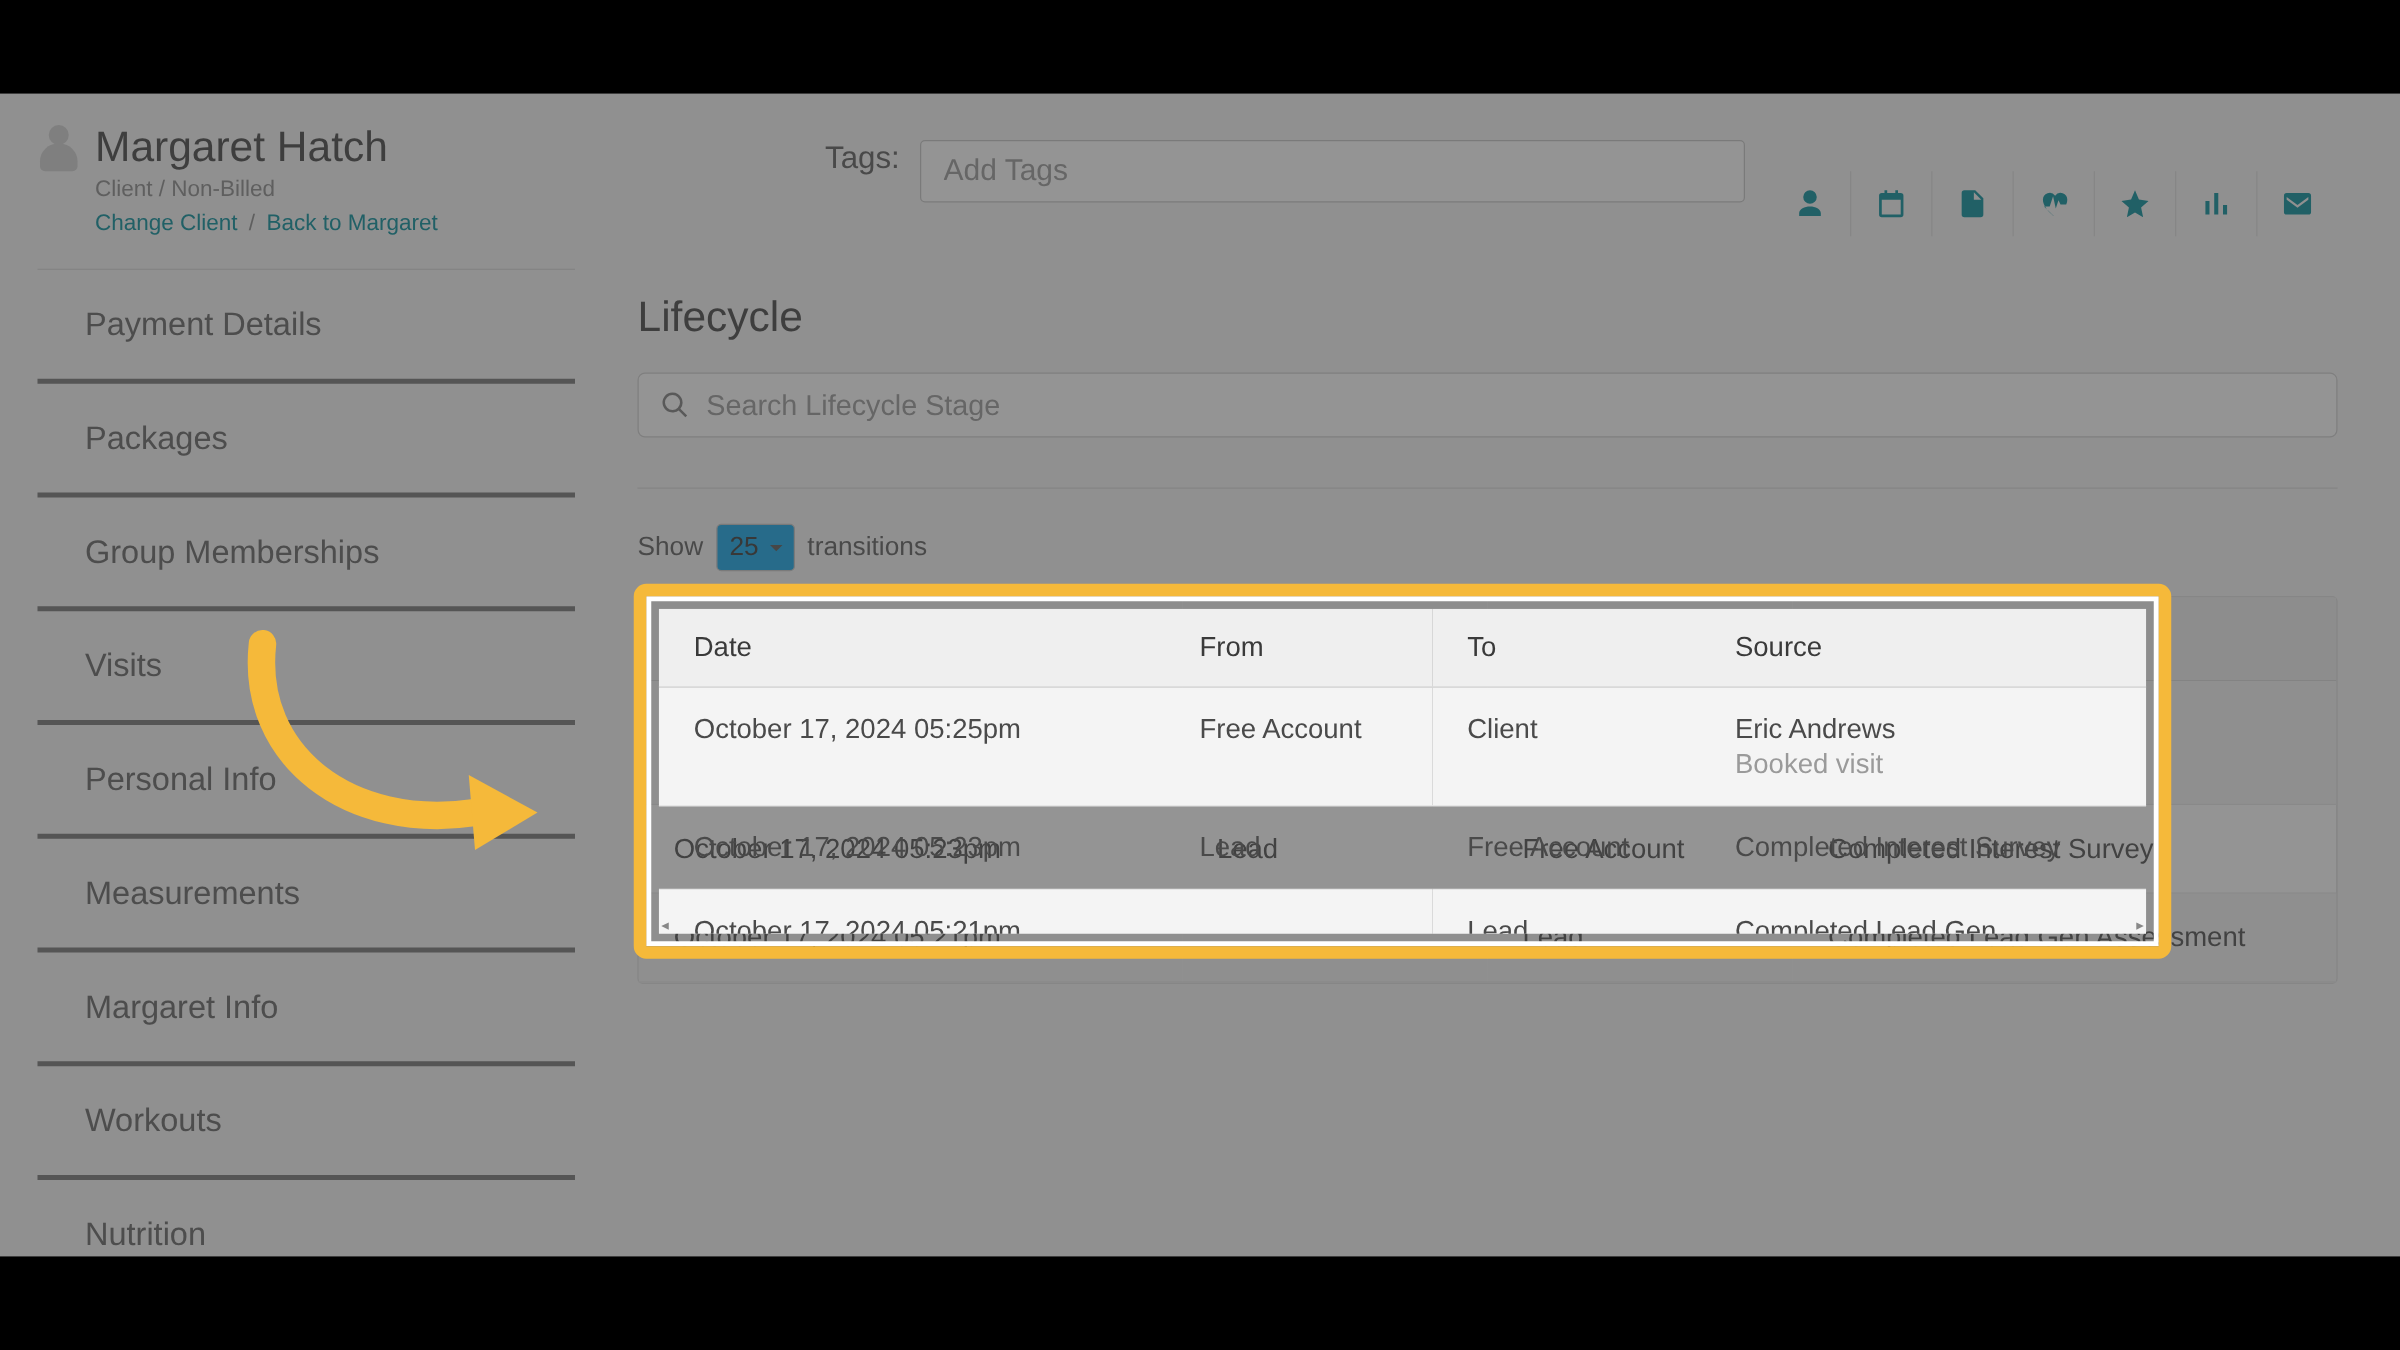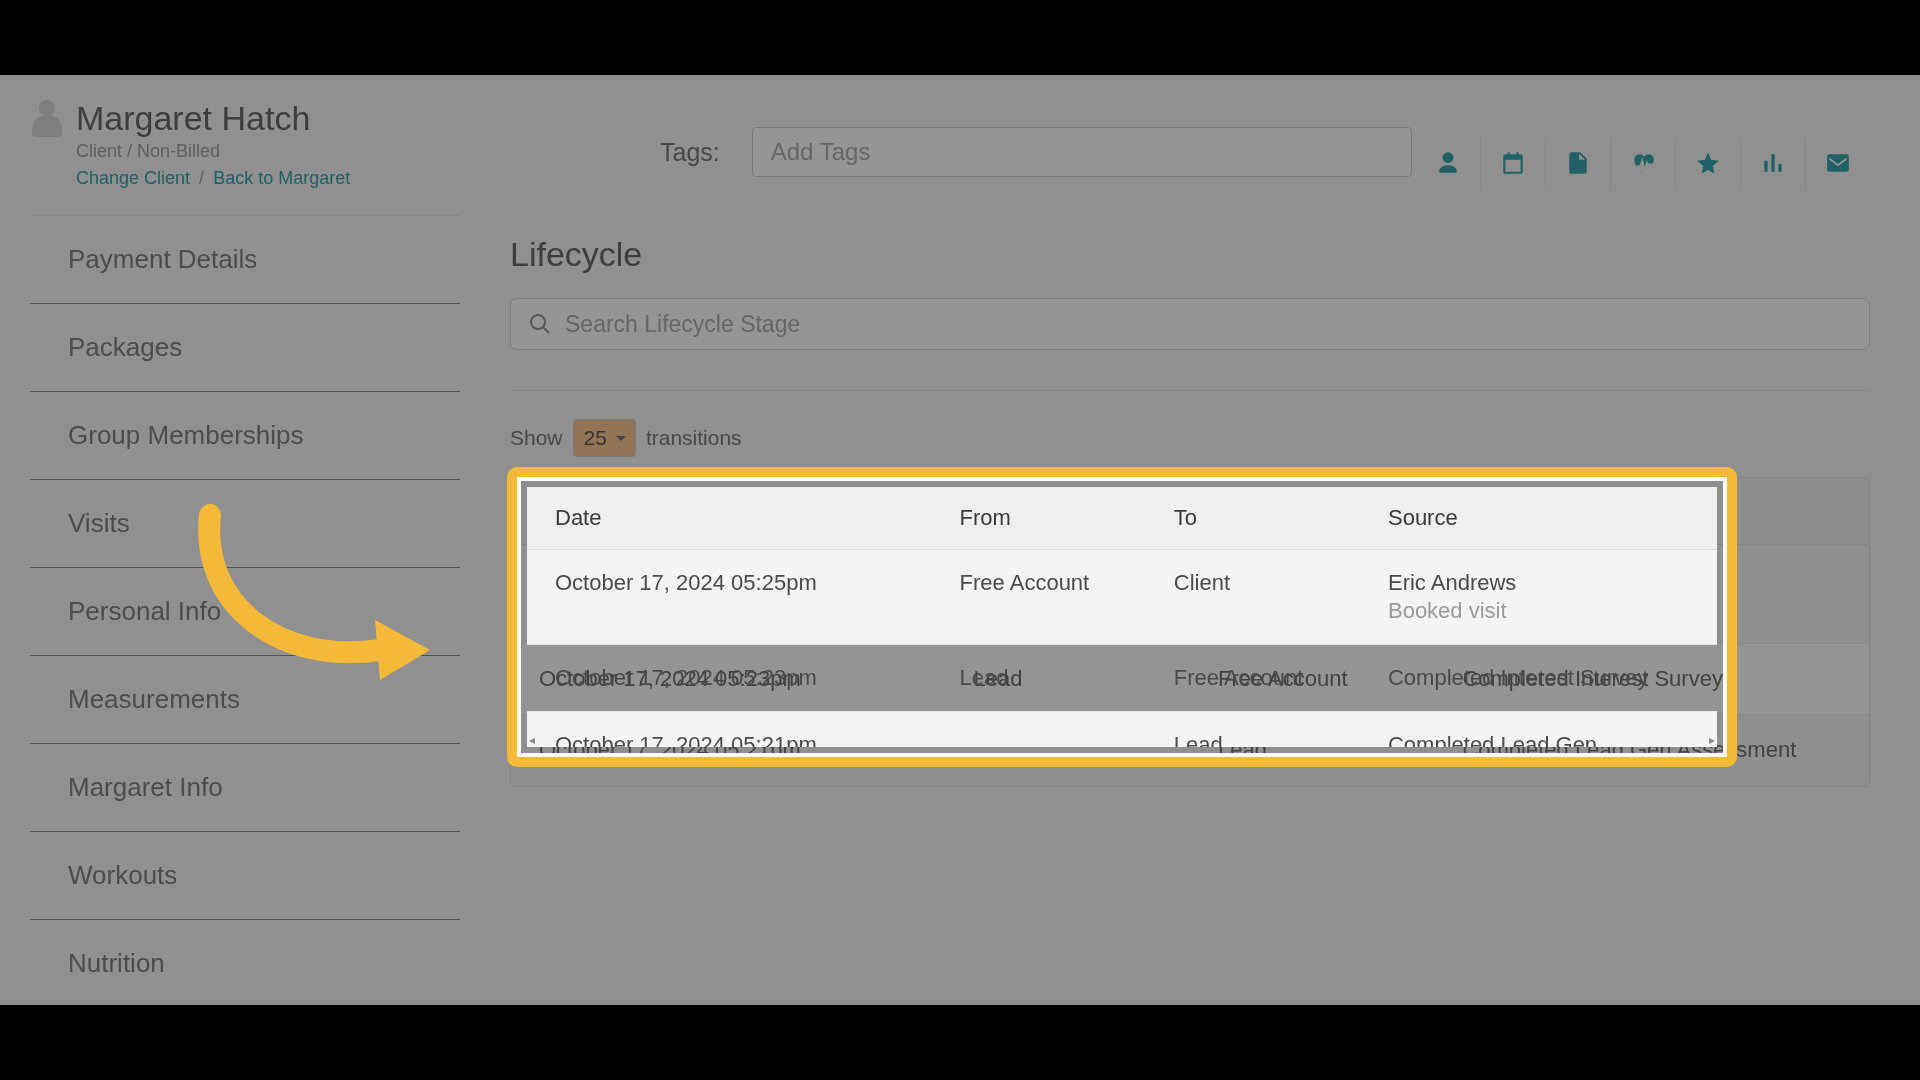--- a/index.html
+++ b/index.html
@@ -14,45 +14,45 @@
   .client-header { position:absolute; left:30px; top:25px; display:flex; align-items:flex-start; gap:12px; }
   .avatar-ph { width:34px; height:38px; position:relative; }
   .avatar-ph .head { position:absolute; top:0; left:9px; width:16px; height:16px; background:#d0d0d0; border-radius:50%; }
   .avatar-ph .body { position:absolute; top:15px; left:2px; width:30px; height:22px; background:#d0d0d0; border-radius:14px 14px 4px 4px; }
   .client-name { font-size:34px; color:#424242; font-weight:400; line-height:1.1; }
   .client-sub  { font-size:18px; color:#8a8a8a; margin-top:4px; }
   .client-links { font-size:18px; margin-top:6px; }
   .client-links a { color:#008c99; text-decoration:none;margin-top:44px; }
   .client-links .sep { color:#8a8a8a; margin:0 4px; }
 
-  .tags-row { position:absolute; top:52px; left:660px; display:flex; align-items:center; gap:32px; }
+  .tags-row { position:absolute; top:37px; left:660px; display:flex; align-items:flex-start; gap:16px; }
   .tags-label { font-size:25px; color:#5a5a5a; }
   .tags-input { width:660px; height:50px; border:1px solid #c6c6c6; border-radius:4px; background:#fff; padding:0 18px; font-size:24px; color:#555; }
   .tags-input::placeholder { color:#9a9a9a; }
 
   .icon-strip { position:absolute; top:62px; right:50px; display:flex; }
   .icon-cell { width:65px; height:52px; border-left:1px solid #e0e0e0; display:flex; align-items:center; justify-content:center; }
   .icon-cell:first-child { border-left:none; }
   .icon-cell svg { width:26px; height:26px; fill:#008c99; }
 
   
   .sidebar { position:absolute; left:30px; top:140px; width:430px; }
   .side-hr { border:none; border-top:1px solid #dcdcdc; }
-  .side-item { padding:28px 38px; font-size:26px; color:#626262; border-bottom:1px solid #737373; cursor:pointer; }
+  .side-item { padding:28px 38px; font-size:26px; color:#626262; border-bottom:4px solid #737373; cursor:pointer; }
 
   
   .main { position:absolute; left:510px; top:160px; right:50px; }
   .page-title { font-size:34px; color:#424242; font-weight:400; margin-bottom:24px; }
   .search-wrap { position:relative; width:100%; height:52px; margin-bottom:40px; }
   .search-wrap svg { position:absolute; left:18px; top:14px; width:24px; height:24px; fill:#7d7d7d; }
   .search-input { width:100%; height:52px; border:1px solid #d0d0d0; border-radius:6px; padding:0 18px 0 54px; font-size:23px; color:#555; background:#fff; }
   .search-input::placeholder { color:#9a9a9a; }
   .trans-hr { border:none; border-top:1px solid #dcdcdc; margin-bottom:28px; }
   .show-row { font-size:21px; color:#5a5a5a; display:flex; align-items:center; gap:10px; margin-bottom:20px; }
-  .show-sel { height:38px; border:1px solid #c6c6c6; border-radius:4px; padding:0 28px 0 10px; font-size:21px; color:#333; background:#fdba74; position:relative; display:inline-flex; align-items:center; }
+  .show-sel { height:38px; border:1px solid #c6c6c6; border-radius:4px; padding:0 28px 0 10px; font-size:21px; color:#333; background:#0ea5e9; position:relative; display:inline-flex; align-items:center; }
   .show-sel:after { content:""; position:absolute; right:9px; top:16px; border:5px solid transparent; border-top-color:#555; }
 
   .table { width:100%; border:1px solid #d9d9d9; border-radius:4px; background:#fff; font-size:22px; color:#4a4a4a; border-collapse:separate; border-spacing:0; }
   .table thead th { text-align:left; font-weight:500; color:#3a3a3a; background:#efefef; padding:20px 28px; border-bottom:1px solid #d9d9d9; }
   .table tbody td { padding:22px 28px; border-bottom:1px solid #e6e6e6; vertical-align:top; }
   .table tbody tr.alt td { background:#f4f4f4; }
   .src-sub { color:#9a9a9a; display:block; margin-top:2px; }
 
   
   .highlight-box { position:absolute; z-index:60; border:10px solid #f5b93a; border-radius:10px; background:rgba(255,255,255,0); box-shadow: inset 0 0 0 4px #fff; }

